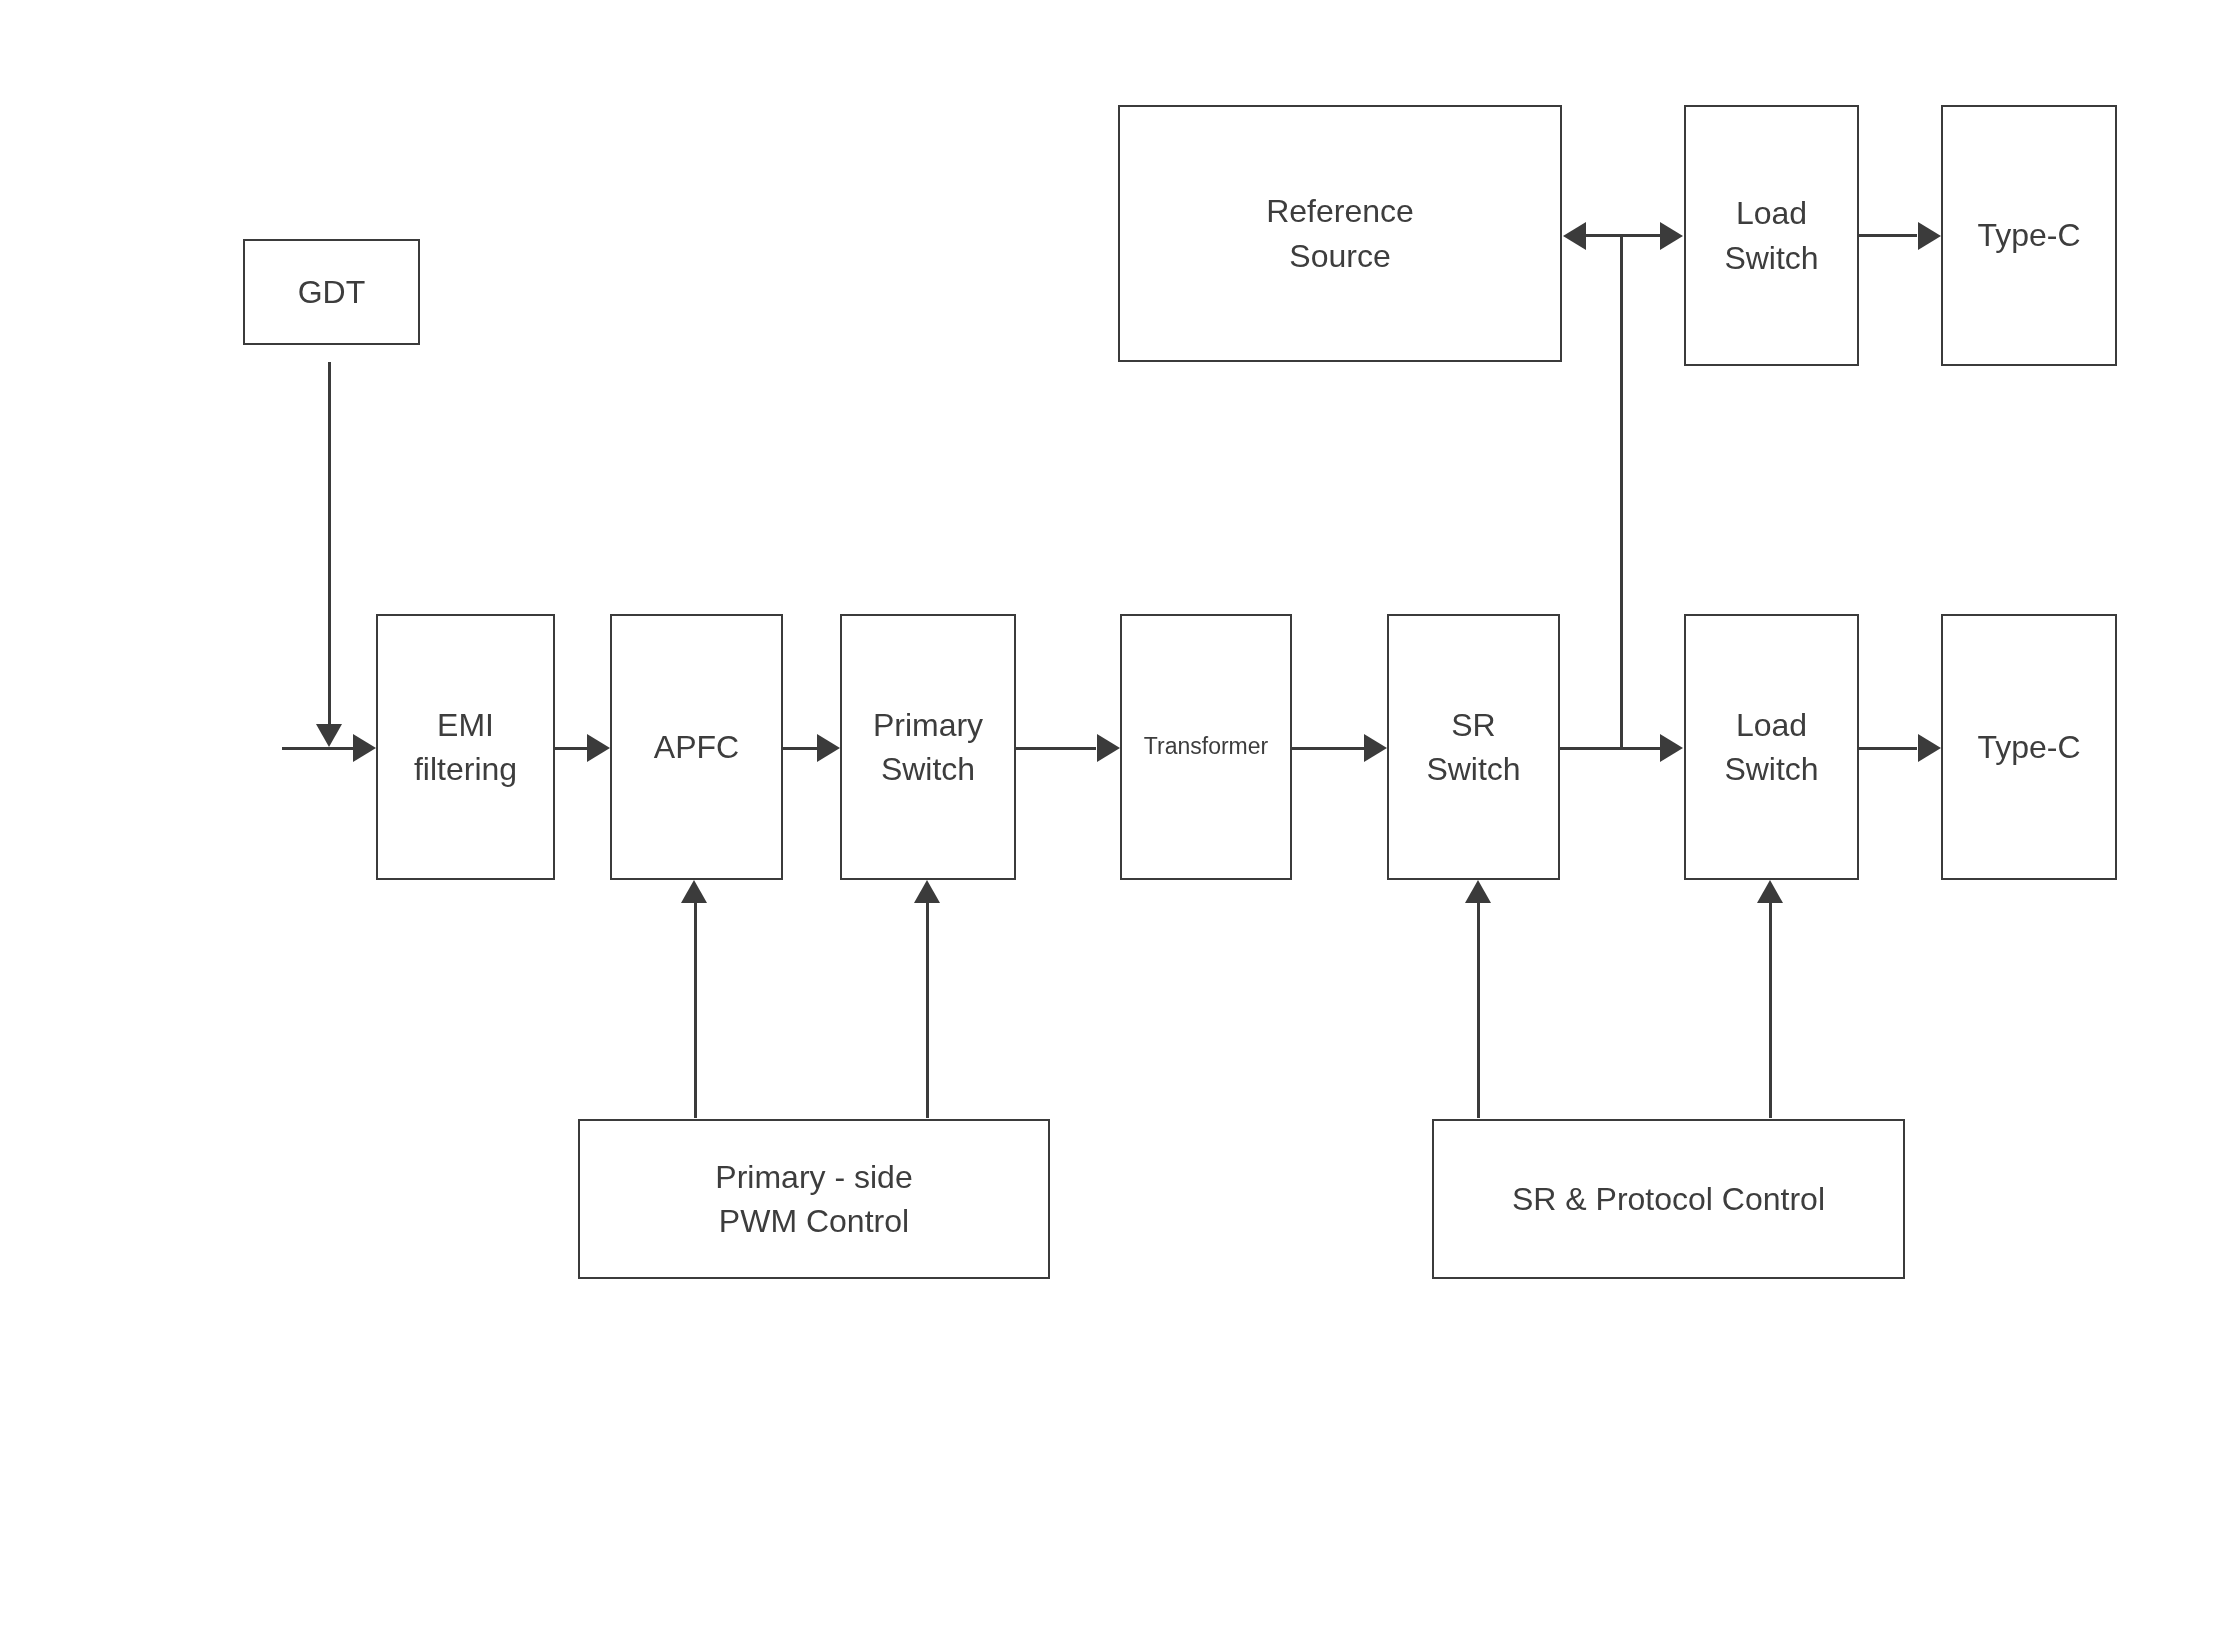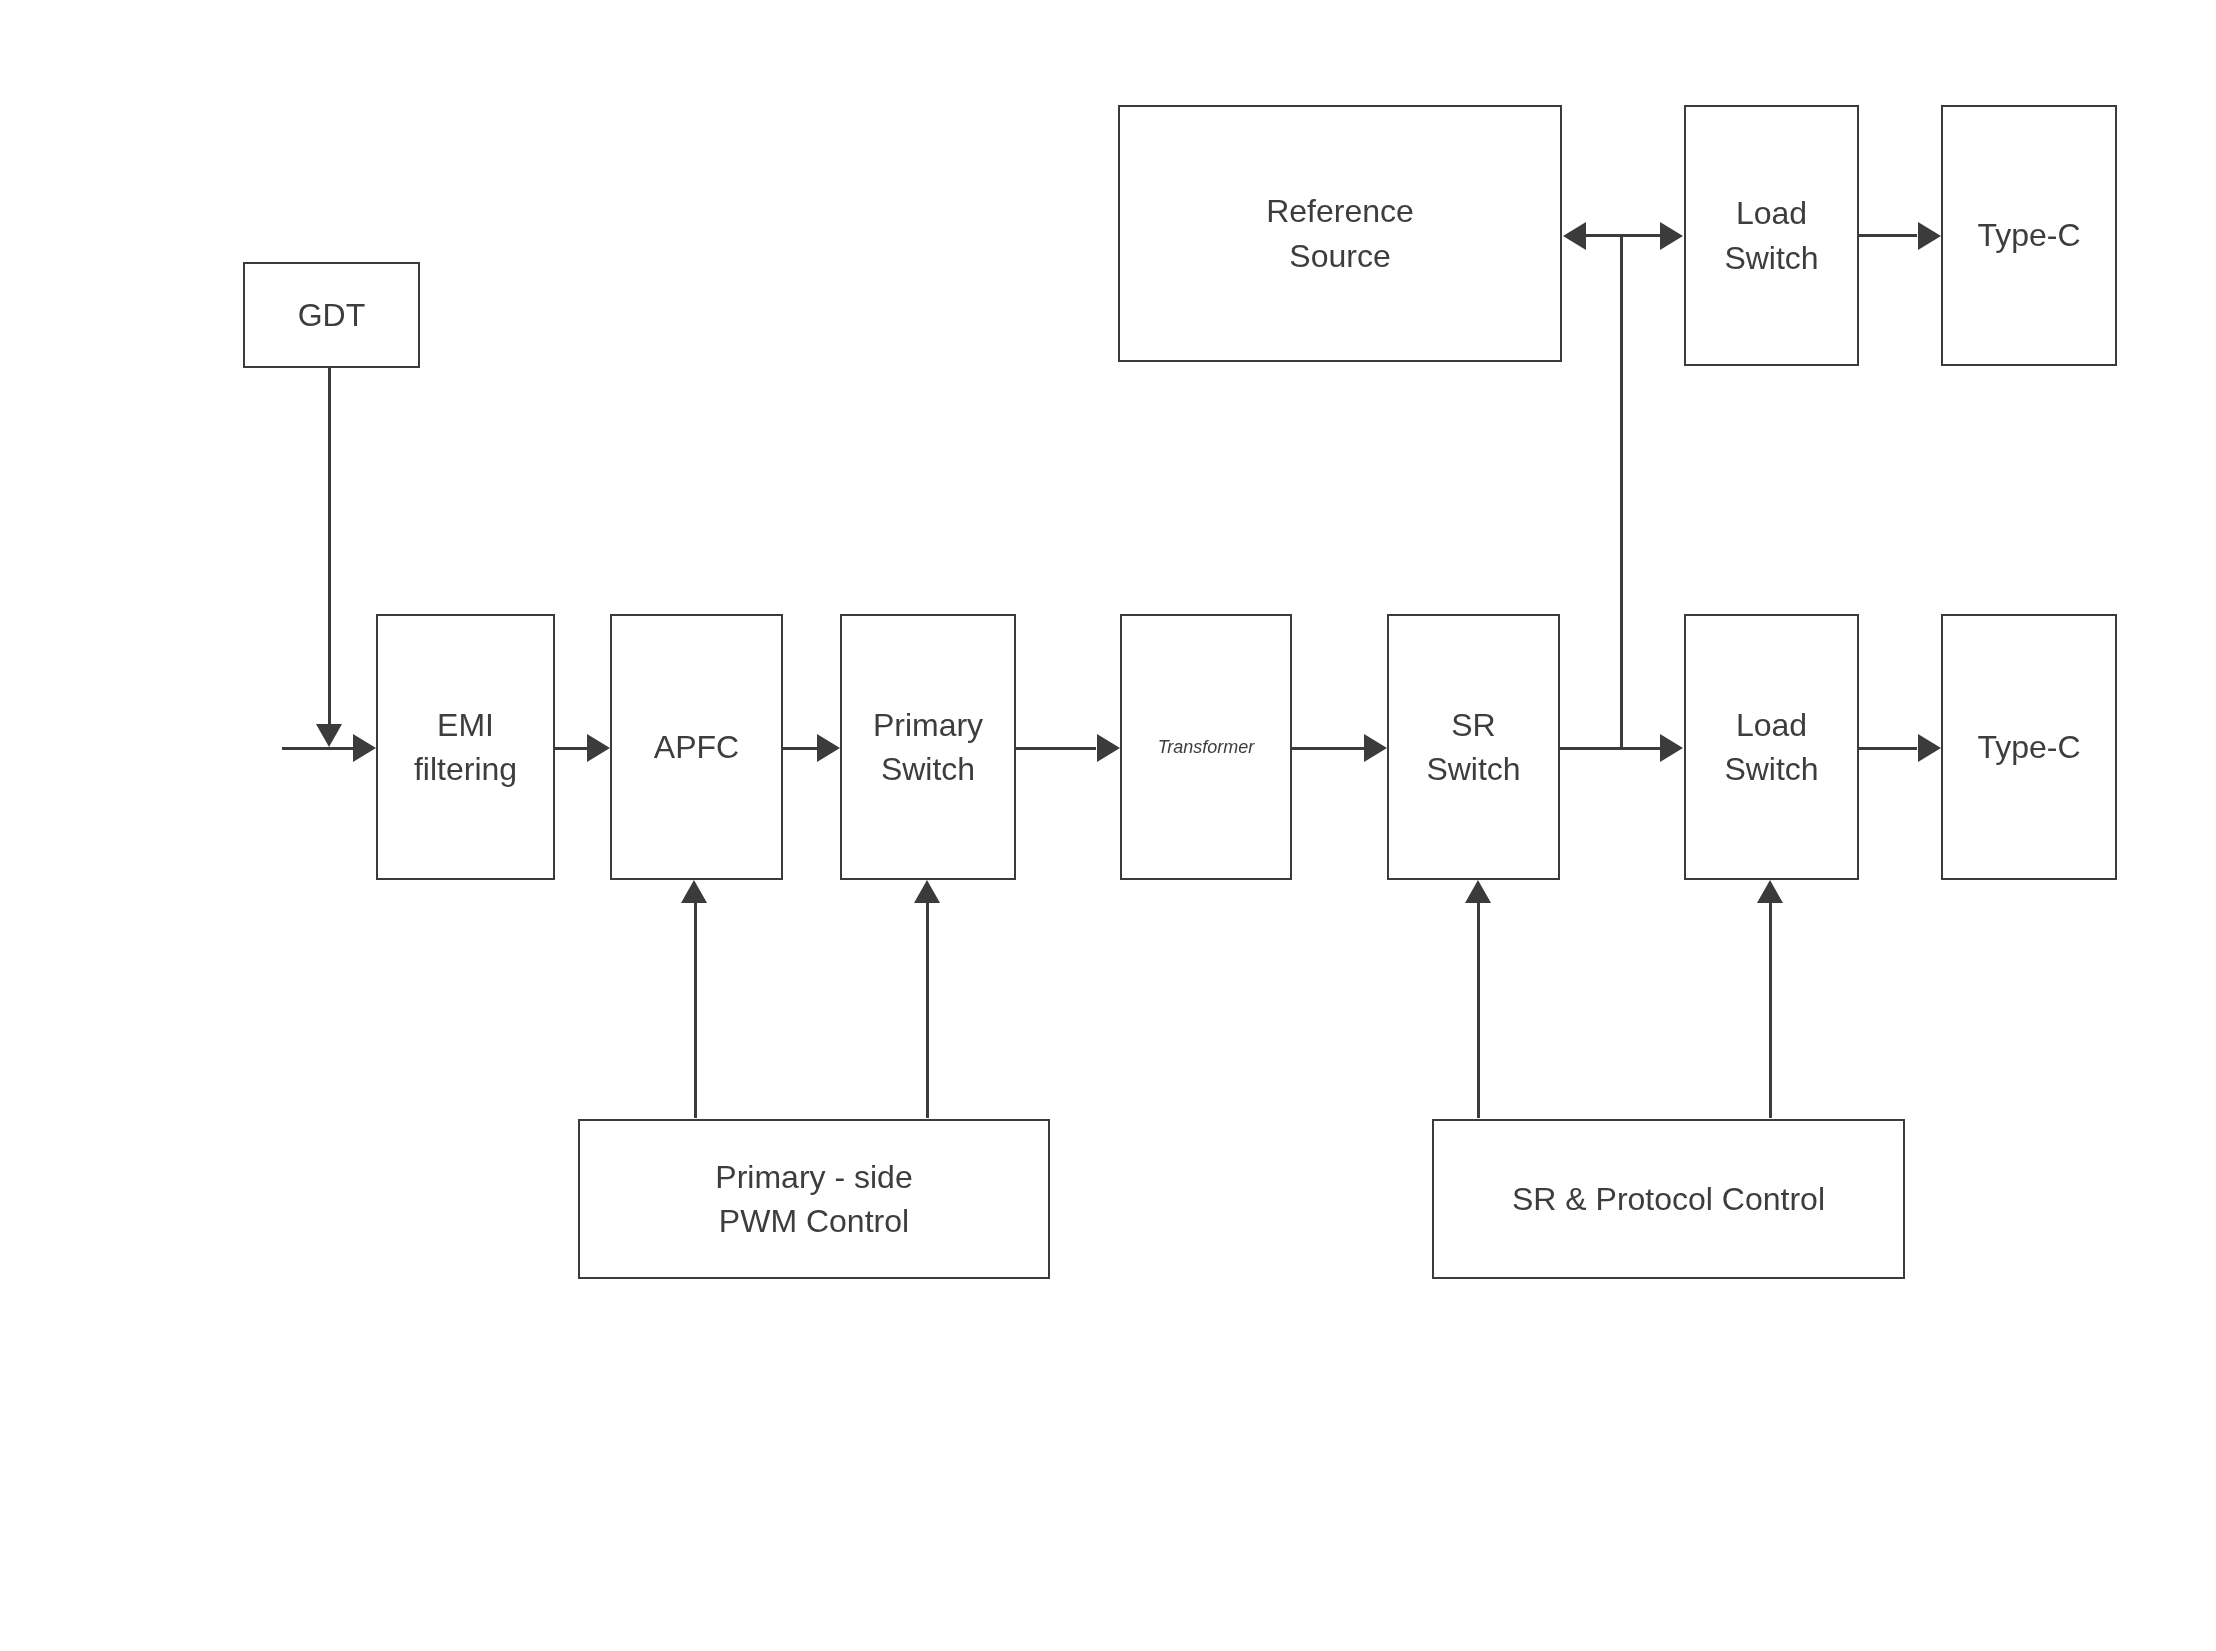--- a/index.html
+++ b/index.html
@@ -28,21 +28,21 @@
     align-items: center;
     justify-content: center;
     text-align: center;
     color: var(--text);
     font-size: 32px;
     line-height: 1.38;
     white-space: pre-line;
     z-index: 2;
   }
   .node .lbl { white-space: pre-line; }
-  .node.small { font-size: 18px; font-style: italic; }
+  .node.small { font-size: 23px; }
 
   
   .seg {
     position: absolute;
     background: var(--line);
     z-index: 1;
   }
 
   
   .head {
@@ -56,21 +56,21 @@
   .head.right { border-width: 14px 0 14px 23px; border-left-color: var(--line); }
   .head.left  { border-width: 14px 23px 14px 0; border-right-color: var(--line); }
   .head.up    { border-width: 0 13.7px 23px 13.7px; border-bottom-color: var(--line); }
   .head.down  { border-width: 23px 13.7px 0 13.7px; border-top-color: var(--line); }
 </style>
 </head>
 <body>
 
 <div class="canvas">
 
-  <div class="node" style="left:243px; top:262px; width:177px; height:106px;">
+  <div class="node" style="left:243px; top:239px; width:177px; height:106px;">
     <span class="lbl">GDT</span>
   </div>
 
   <div class="node" style="left:1118px; top:105px; width:444px; height:257px;">
     <span class="lbl">Reference
 Source</span>
   </div>
 
   <div class="node" style="left:1684px; top:105px; width:175px; height:261px;">
     <span class="lbl">Load

